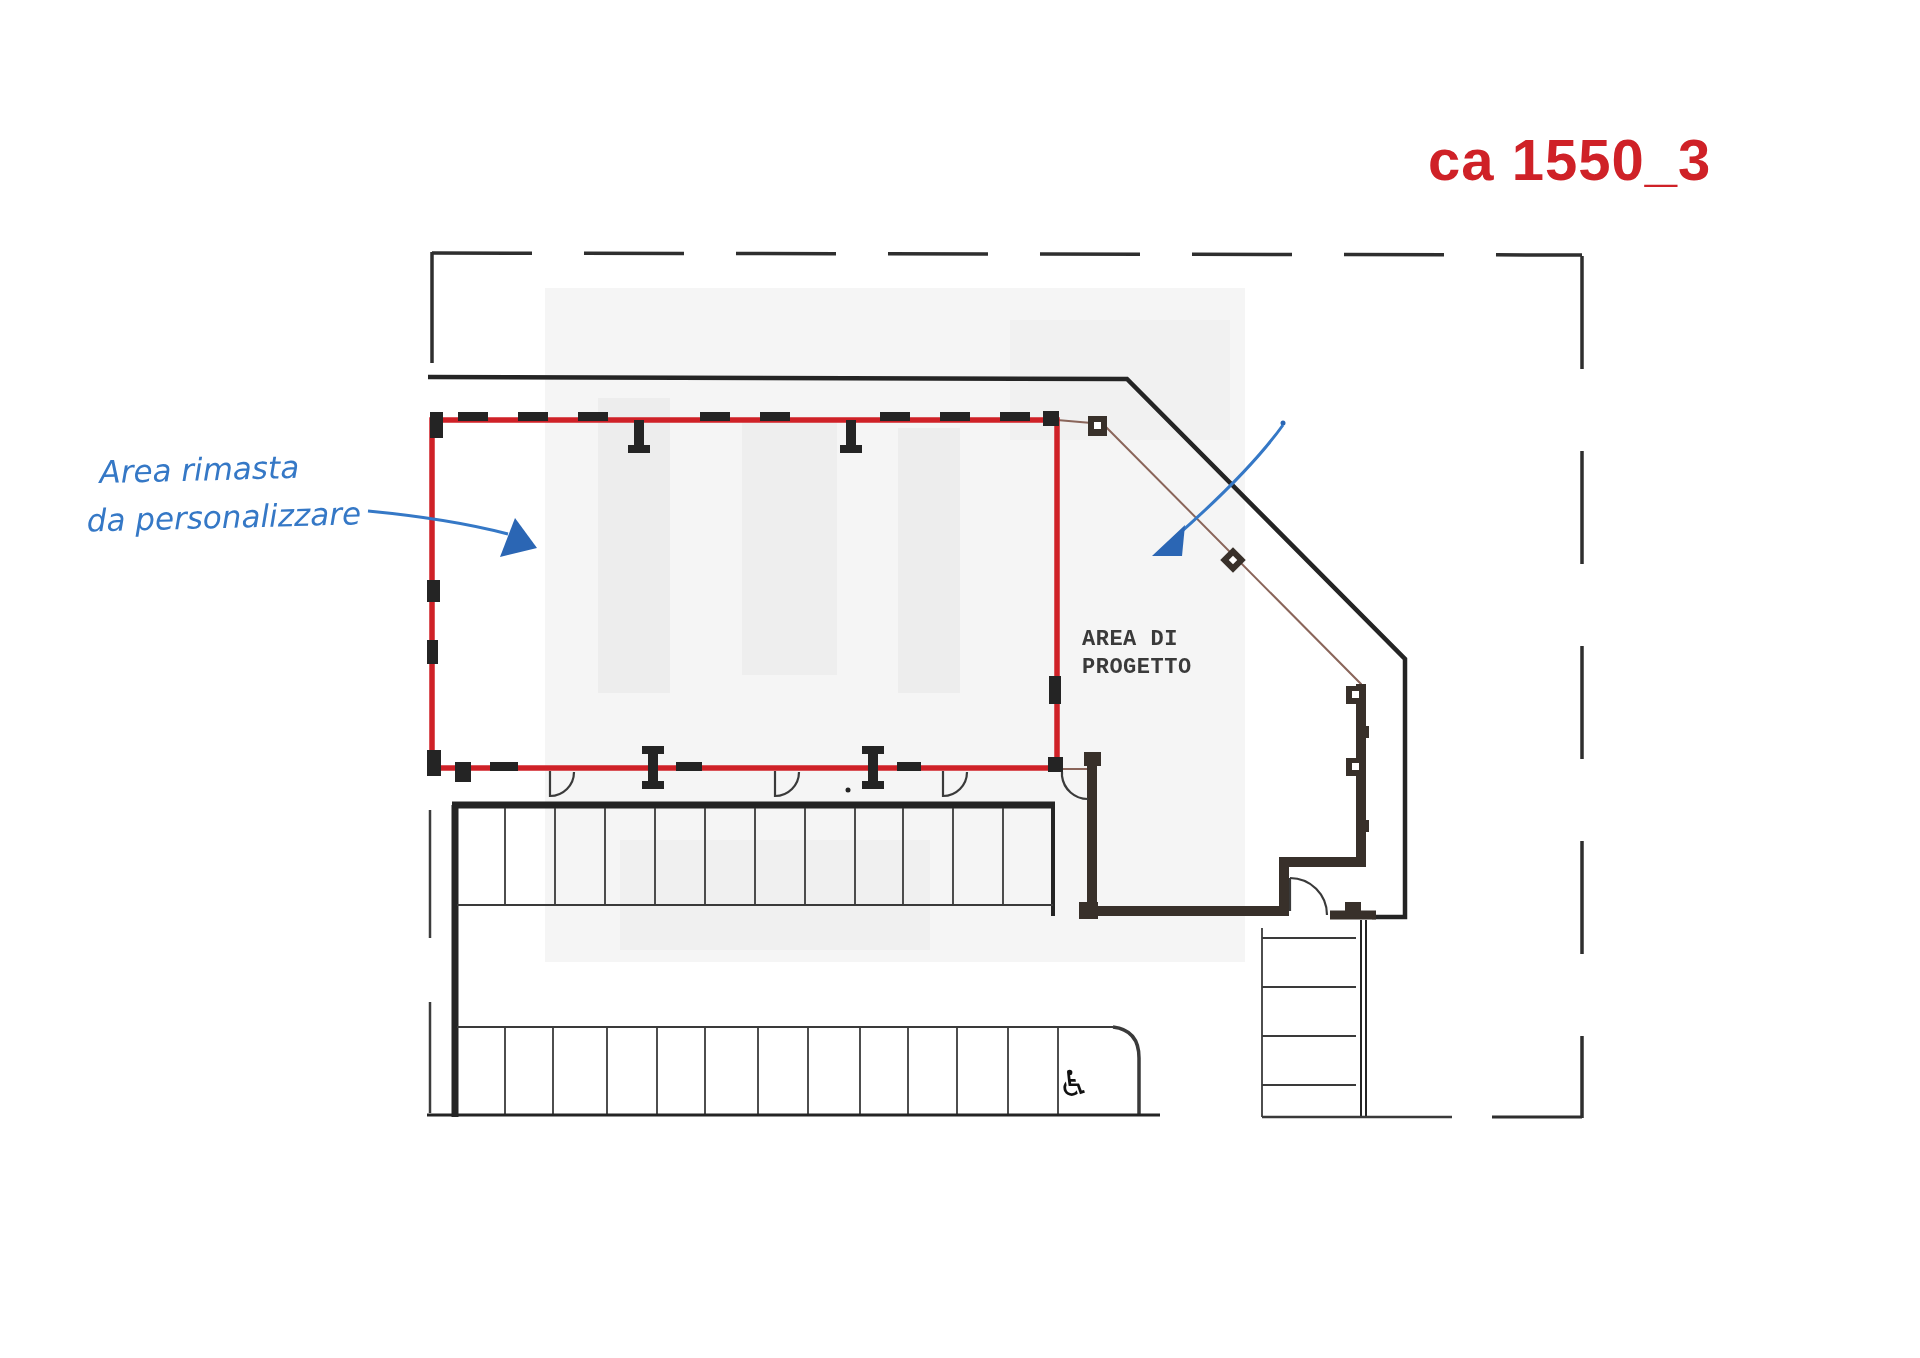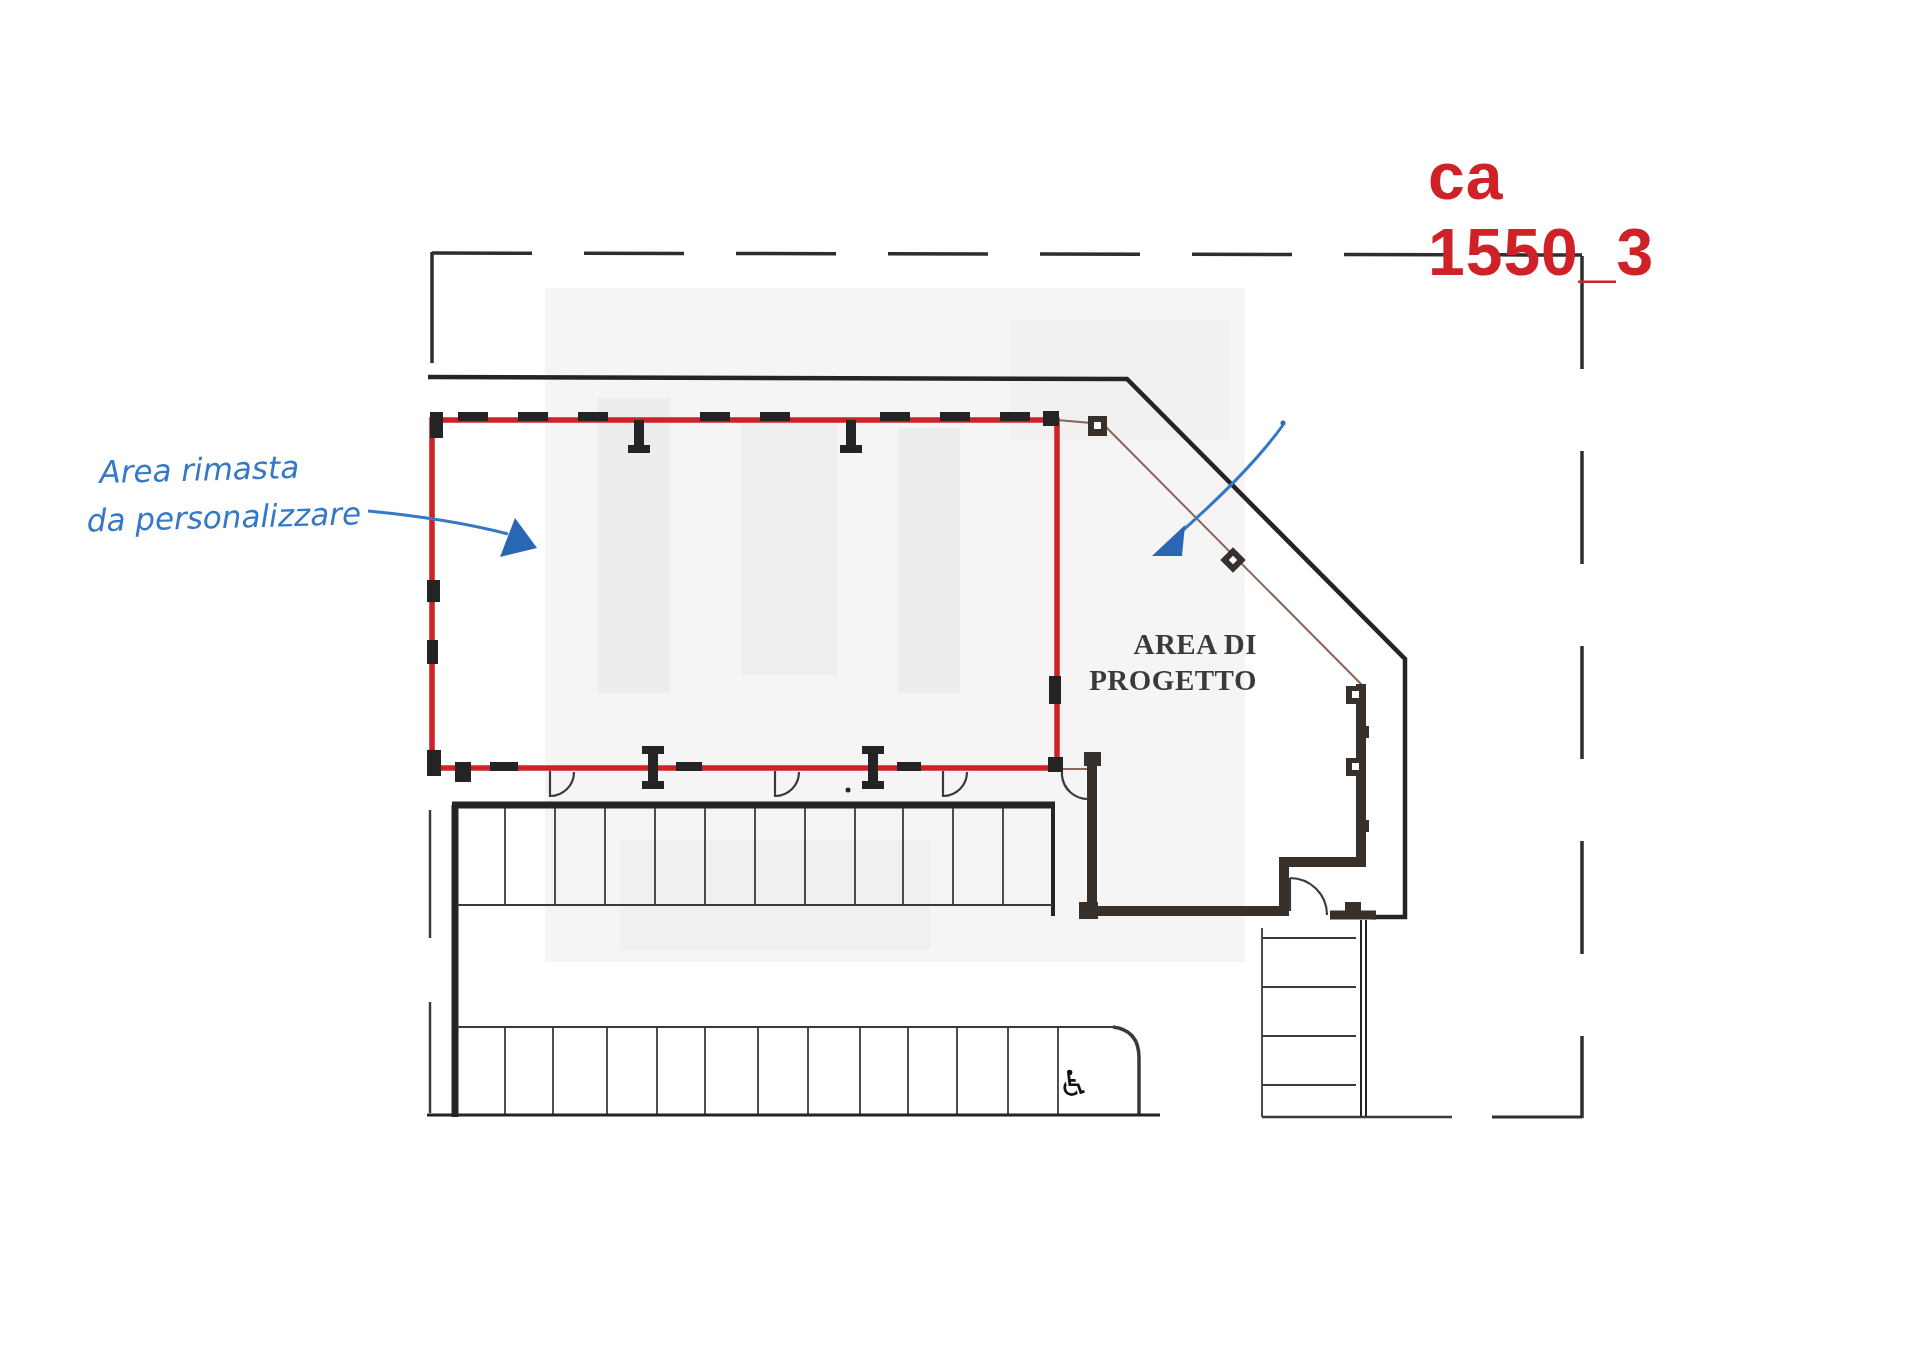--- a/index.html
+++ b/index.html
@@ -12,29 +12,29 @@
   .wall{stroke:var(--wall-dark,#38302a);fill:none;}
   .thinline{stroke:var(--line-mid,#3a3a3a);fill:none;}
   .darkline{stroke:var(--line-dark,#242424);fill:none;}
   .pillar{fill:var(--wall-dark,#332a24);}
   .pillar-core{fill:#ffffff;}
   .blue-ink{stroke:var(--note-blue,#3578c6);fill:none;}
   .blue-head{fill:var(--arrow-blue,#2b66b4);stroke:none;}
   .hatch-edge{stroke:#8a655a;fill:none;}
 
   .drawing-code{position:absolute;left:1428px;top:126px;width:320px;
-    font-size:66px;font-weight:bold;letter-spacing:1px;color:var(--outline-red,#d5222a);
-    font-family:"Liberation Sans",sans-serif;margin-top:12px;}
+    font-size:58px;font-weight:bold;letter-spacing:1px;color:var(--outline-red,#d5222a);
+    font-family:"Liberation Sans",sans-serif;}
   .hand-note{position:absolute;left:86px;top:444px;width:340px;
     font-family:"DejaVu Sans",sans-serif;font-style:italic;
     color:var(--note-blue,#3f7bc2);font-size:31px;line-height:1.55;transform:rotate(-1.5deg);}
   .hand-note .l1{padding-left:14px;}
-  .area-label{position:absolute;left:1082px;top:626px;width:175px;text-align:right;
-    font-size:29px;font-weight:bold;letter-spacing:0.5px;line-height:1.25;
-    color:var(--label-gray,#3a3a3a);font-family:Liberation Serif, serif;}
+  .area-label{position:absolute;left:1082px;top:626px;width:175px;text-align:left;
+    font-size:22px;font-weight:bold;letter-spacing:0.5px;line-height:1.25;
+    color:var(--label-gray,#3a3a3a);font-family:Liberation Mono, monospace;}
 </style>
 </head>
 <body>
 
 <div class="canvas">
 
 <svg width="1920" height="1358" viewBox="0 0 1920 1358">
   <defs>
     <pattern id="hatch" width="6" height="6" patternUnits="userSpaceOnUse">
       <rect width="6" height="6" fill="var(--hatch-bg,#fcf1ef)"></rect>

